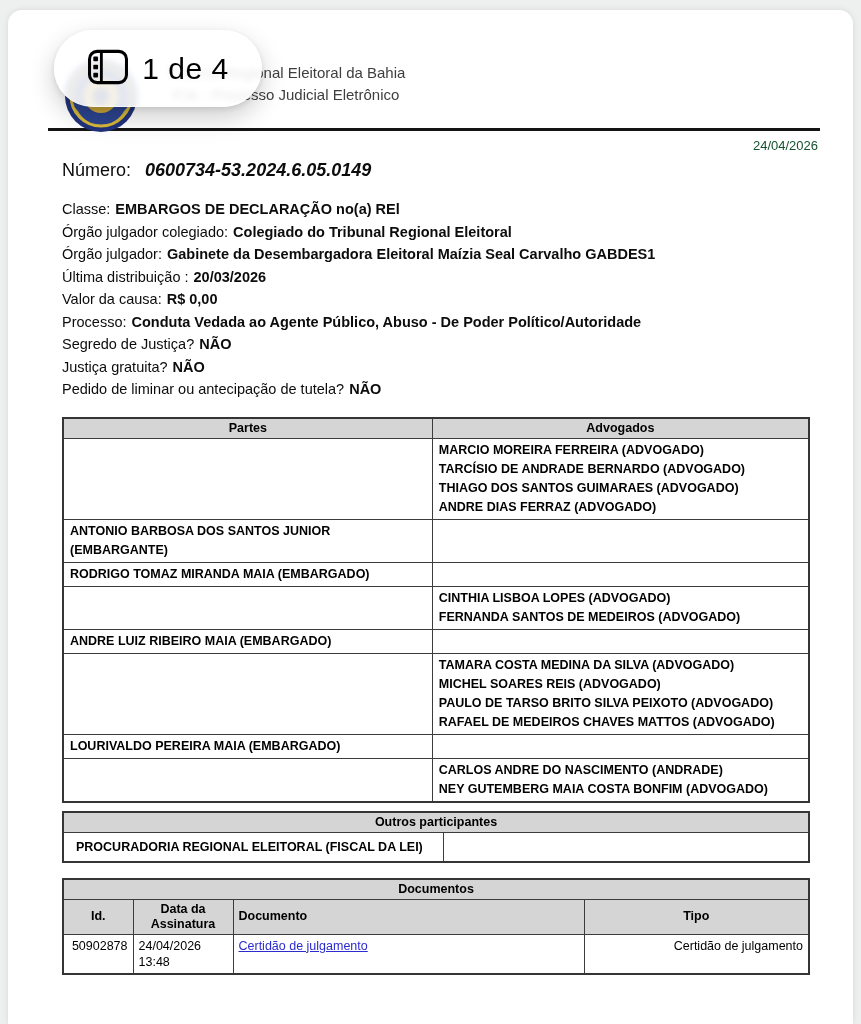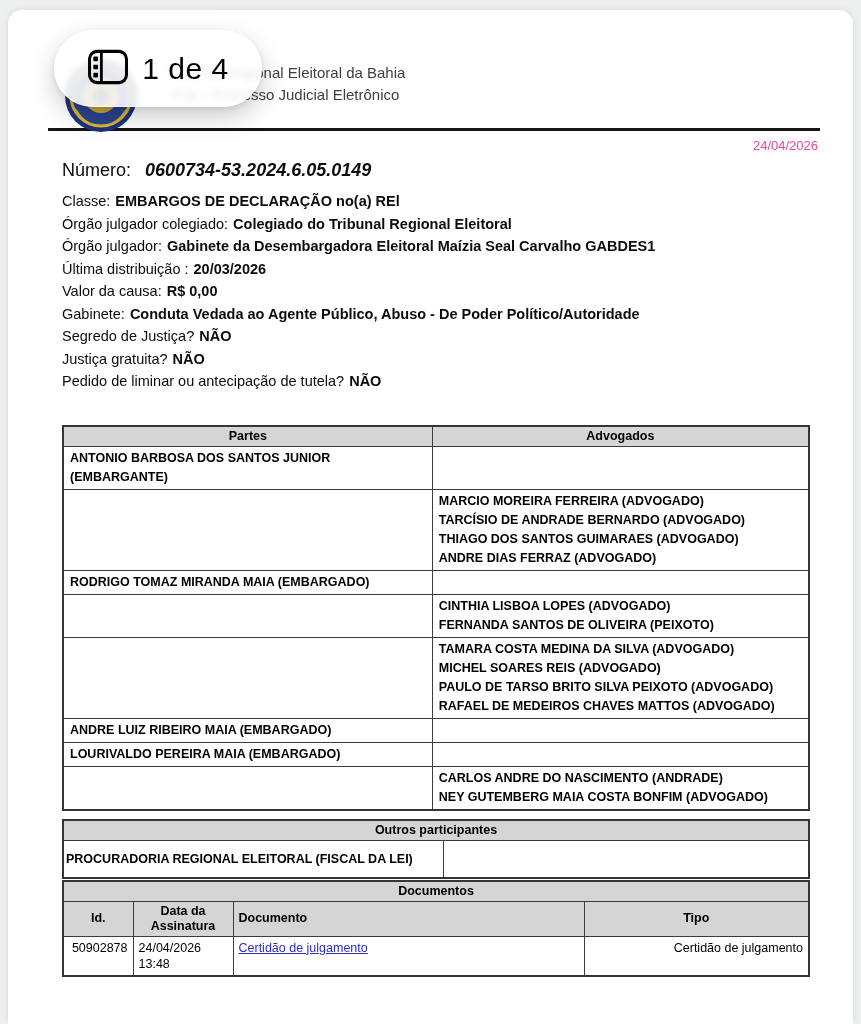--- a/index.html
+++ b/index.html
@@ -11,53 +11,53 @@
   .page { position:absolute; left:8px; right:8px; top:10px; bottom:0;
           background:#ffffff; border-radius:14px 14px 0 0;
           box-shadow:0 0 6px rgba(0,0,0,.10);
           padding:150px 43px 0 54px; }
 
   
   .hdr-text { position:absolute; left:130px; top:52px; width:296px; text-align:center;
               color:#3e3e3e; font-size:15px; line-height:22px; z-index:1; }
   .logo-wrap { position:absolute; left:56px; top:49px; width:74px; height:74px; z-index:1; }
   .rule { position:absolute; left:40px; right:33px; top:118px; height:3px; background:#141414; }
-  .doc-date { position:absolute; right:35px; top:128px; font-size:13px; color:#ec4899; }
+  .doc-date { position:absolute; right:35px; top:128px; font-size:13px; color:#14532d; }
 
   
   .pill { position:absolute; left:54px; top:30px; width:208px; height:77px;
           background:rgba(255,255,255,.87); border-radius:39px;
           box-shadow:0 10px 26px rgba(0,0,0,.20), 0 2px 6px rgba(0,0,0,.10);
           display:flex; align-items:center; justify-content:center; gap:13px;
           z-index:10; backdrop-filter:blur(3px); border:1px solid rgba(255,255,255,.6); }
   .pill-label { font-size:30px; color:#000; letter-spacing:.5px; }
 
   
   .numero-row { font-size:18px; color:#0c0c0c; height:22px; }
   .numero-row b { margin-left:14px;font-style:italic; }
-  .details { margin-top:8px; }
+  .details { margin-top:16px; }
   .field { font-size:14.5px; line-height:22.5px; color:#0c0c0c; }
   .f-label { margin-right:5px; }
 
   
   table { border-collapse:collapse; width:748px; table-layout:fixed; }
   .partes-tbl, .outros-tbl, .docs-tbl { border:2px solid #353535; margin-top:0; }
   th, td { border:1.5px solid #3c3c3c; }
   th { background:#d5d5d6; font-size:12.5px; font-weight:bold; color:#000;
        text-align:center; padding:2px 4px; }
-  .partes-tbl { margin-top:32px; }
+  .partes-tbl { margin-top:16px; }
   .partes-tbl td { padding:2px 6px; font-size:12.5px; font-weight:bold; color:#000;
                    line-height:19px; vertical-align:middle; }
   .partes-tbl th { height:21px; }
 
   .outros-tbl { margin-top:8px;border-radius:15px; }
   .outros-tbl th { height:20px; }
-  .outros-tbl td { padding:1px 2px; font-size:12.5px; font-weight:bold; height:38px; }
-
-  .docs-tbl { margin-top:1px; }
+  .outros-tbl td { padding:1px 12px; font-size:12.5px; font-weight:bold; height:30px; }
+
+  .docs-tbl { margin-top:15px; }
   .docs-tbl th.title { height:20px; }
   .docs-tbl th.colhead { font-size:12.5px; padding:2px 5px; line-height:15px; }
   .docs-tbl th.colhead.left { text-align:left; }
   .docs-tbl td { font-size:12.5px; color:#000; padding:3px 5px; line-height:16px;
                  vertical-align:top; }
   .td-center { text-align:right; }
   a.doc-link { text-decoration:underline; }
 </style>
 </head>
 <body>
@@ -84,79 +84,79 @@
     <div class="numero-row">
       <span class="lbl">Número:</span><b>0600734-53.2024.6.05.0149</b>
     </div>
 
     <div class="details">
       <div class="field"><span class="f-label">Classe:</span><b>EMBARGOS DE DECLARAÇÃO no(a) REl</b></div>
       <div class="field"><span class="f-label">Órgão julgador colegiado:</span><b>Colegiado do Tribunal Regional Eleitoral</b></div>
       <div class="field"><span class="f-label">Órgão julgador:</span><b>Gabinete da Desembargadora Eleitoral Maízia Seal Carvalho GABDES1</b></div>
       <div class="field"><span class="f-label">Última distribuição :</span><b>20/03/2026</b></div>
       <div class="field"><span class="f-label">Valor da causa:</span><b>R$ 0,00</b></div>
-      <div class="field"><span class="f-label">Gabinete:</span><b>Conduta Vedada ao Agente Público, Abuso - De Poder Político/Autoridade</b></div>
+      <div class="field"><span class="f-label">Processo:</span><b>Conduta Vedada ao Agente Público, Abuso - De Poder Político/Autoridade</b></div>
       <div class="field"><span class="f-label">Segredo de Justiça?</span><b>NÃO</b></div>
       <div class="field"><span class="f-label">Justiça gratuita?</span><b>NÃO</b></div>
       <div class="field"><span class="f-label">Pedido de liminar ou antecipação de tutela?</span><b>NÃO</b></div>
     </div>
 
     <table class="partes-tbl">
       <colgroup>
           <col style="width:49.5%">
           <col style="width:50.5%">
         </colgroup>
       <tbody>
           <tr>
         <th>Partes</th>
         <th>Advogados</th>
       </tr>
       <tr>
-        <td>
-              <div>ANTONIO BARBOSA DOS SANTOS JUNIOR</div>
-              <div>(EMBARGANTE)</div>
-            </td>
-            <td></td>
-      </tr>
-      <tr>
         <td></td>
         <td>
               <div>MARCIO MOREIRA FERREIRA (ADVOGADO)</div>
               <div>TARCÍSIO DE ANDRADE BERNARDO (ADVOGADO)</div>
               <div>THIAGO DOS SANTOS GUIMARAES (ADVOGADO)</div>
               <div>ANDRE DIAS FERRAZ (ADVOGADO)</div>
             </td>
       </tr>
       <tr>
         <td>
+              <div>ANTONIO BARBOSA DOS SANTOS JUNIOR</div>
+              <div>(EMBARGANTE)</div>
+            </td>
+            <td></td>
+      </tr>
+      <tr>
+        <td>
               <div>RODRIGO TOMAZ MIRANDA MAIA (EMBARGADO)</div>
             </td>
             <td></td>
       </tr>
       <tr>
         <td></td>
         <td>
               <div>CINTHIA LISBOA LOPES (ADVOGADO)</div>
-              <div>FERNANDA SANTOS DE OLIVEIRA (PEIXOTO)</div>
-            </td>
+              <div>FERNANDA SANTOS DE MEDEIROS (ADVOGADO)</div>
+            </td>
+      </tr>
+      <tr>
+        <td>
+              <div>ANDRE LUIZ RIBEIRO MAIA (EMBARGADO)</div>
+            </td>
+            <td></td>
       </tr>
       <tr>
         <td></td>
         <td>
               <div>TAMARA COSTA MEDINA DA SILVA (ADVOGADO)</div>
               <div>MICHEL SOARES REIS (ADVOGADO)</div>
               <div>PAULO DE TARSO BRITO SILVA PEIXOTO (ADVOGADO)</div>
               <div>RAFAEL DE MEDEIROS CHAVES MATTOS (ADVOGADO)</div>
             </td>
-      </tr>
-      <tr>
-        <td>
-              <div>ANDRE LUIZ RIBEIRO MAIA (EMBARGADO)</div>
-            </td>
-            <td></td>
       </tr>
       <tr>
         <td>
               <div>LOURIVALDO PEREIRA MAIA (EMBARGADO)</div>
             </td>
             <td></td>
       </tr>
       <tr>
         <td></td>
         <td>

